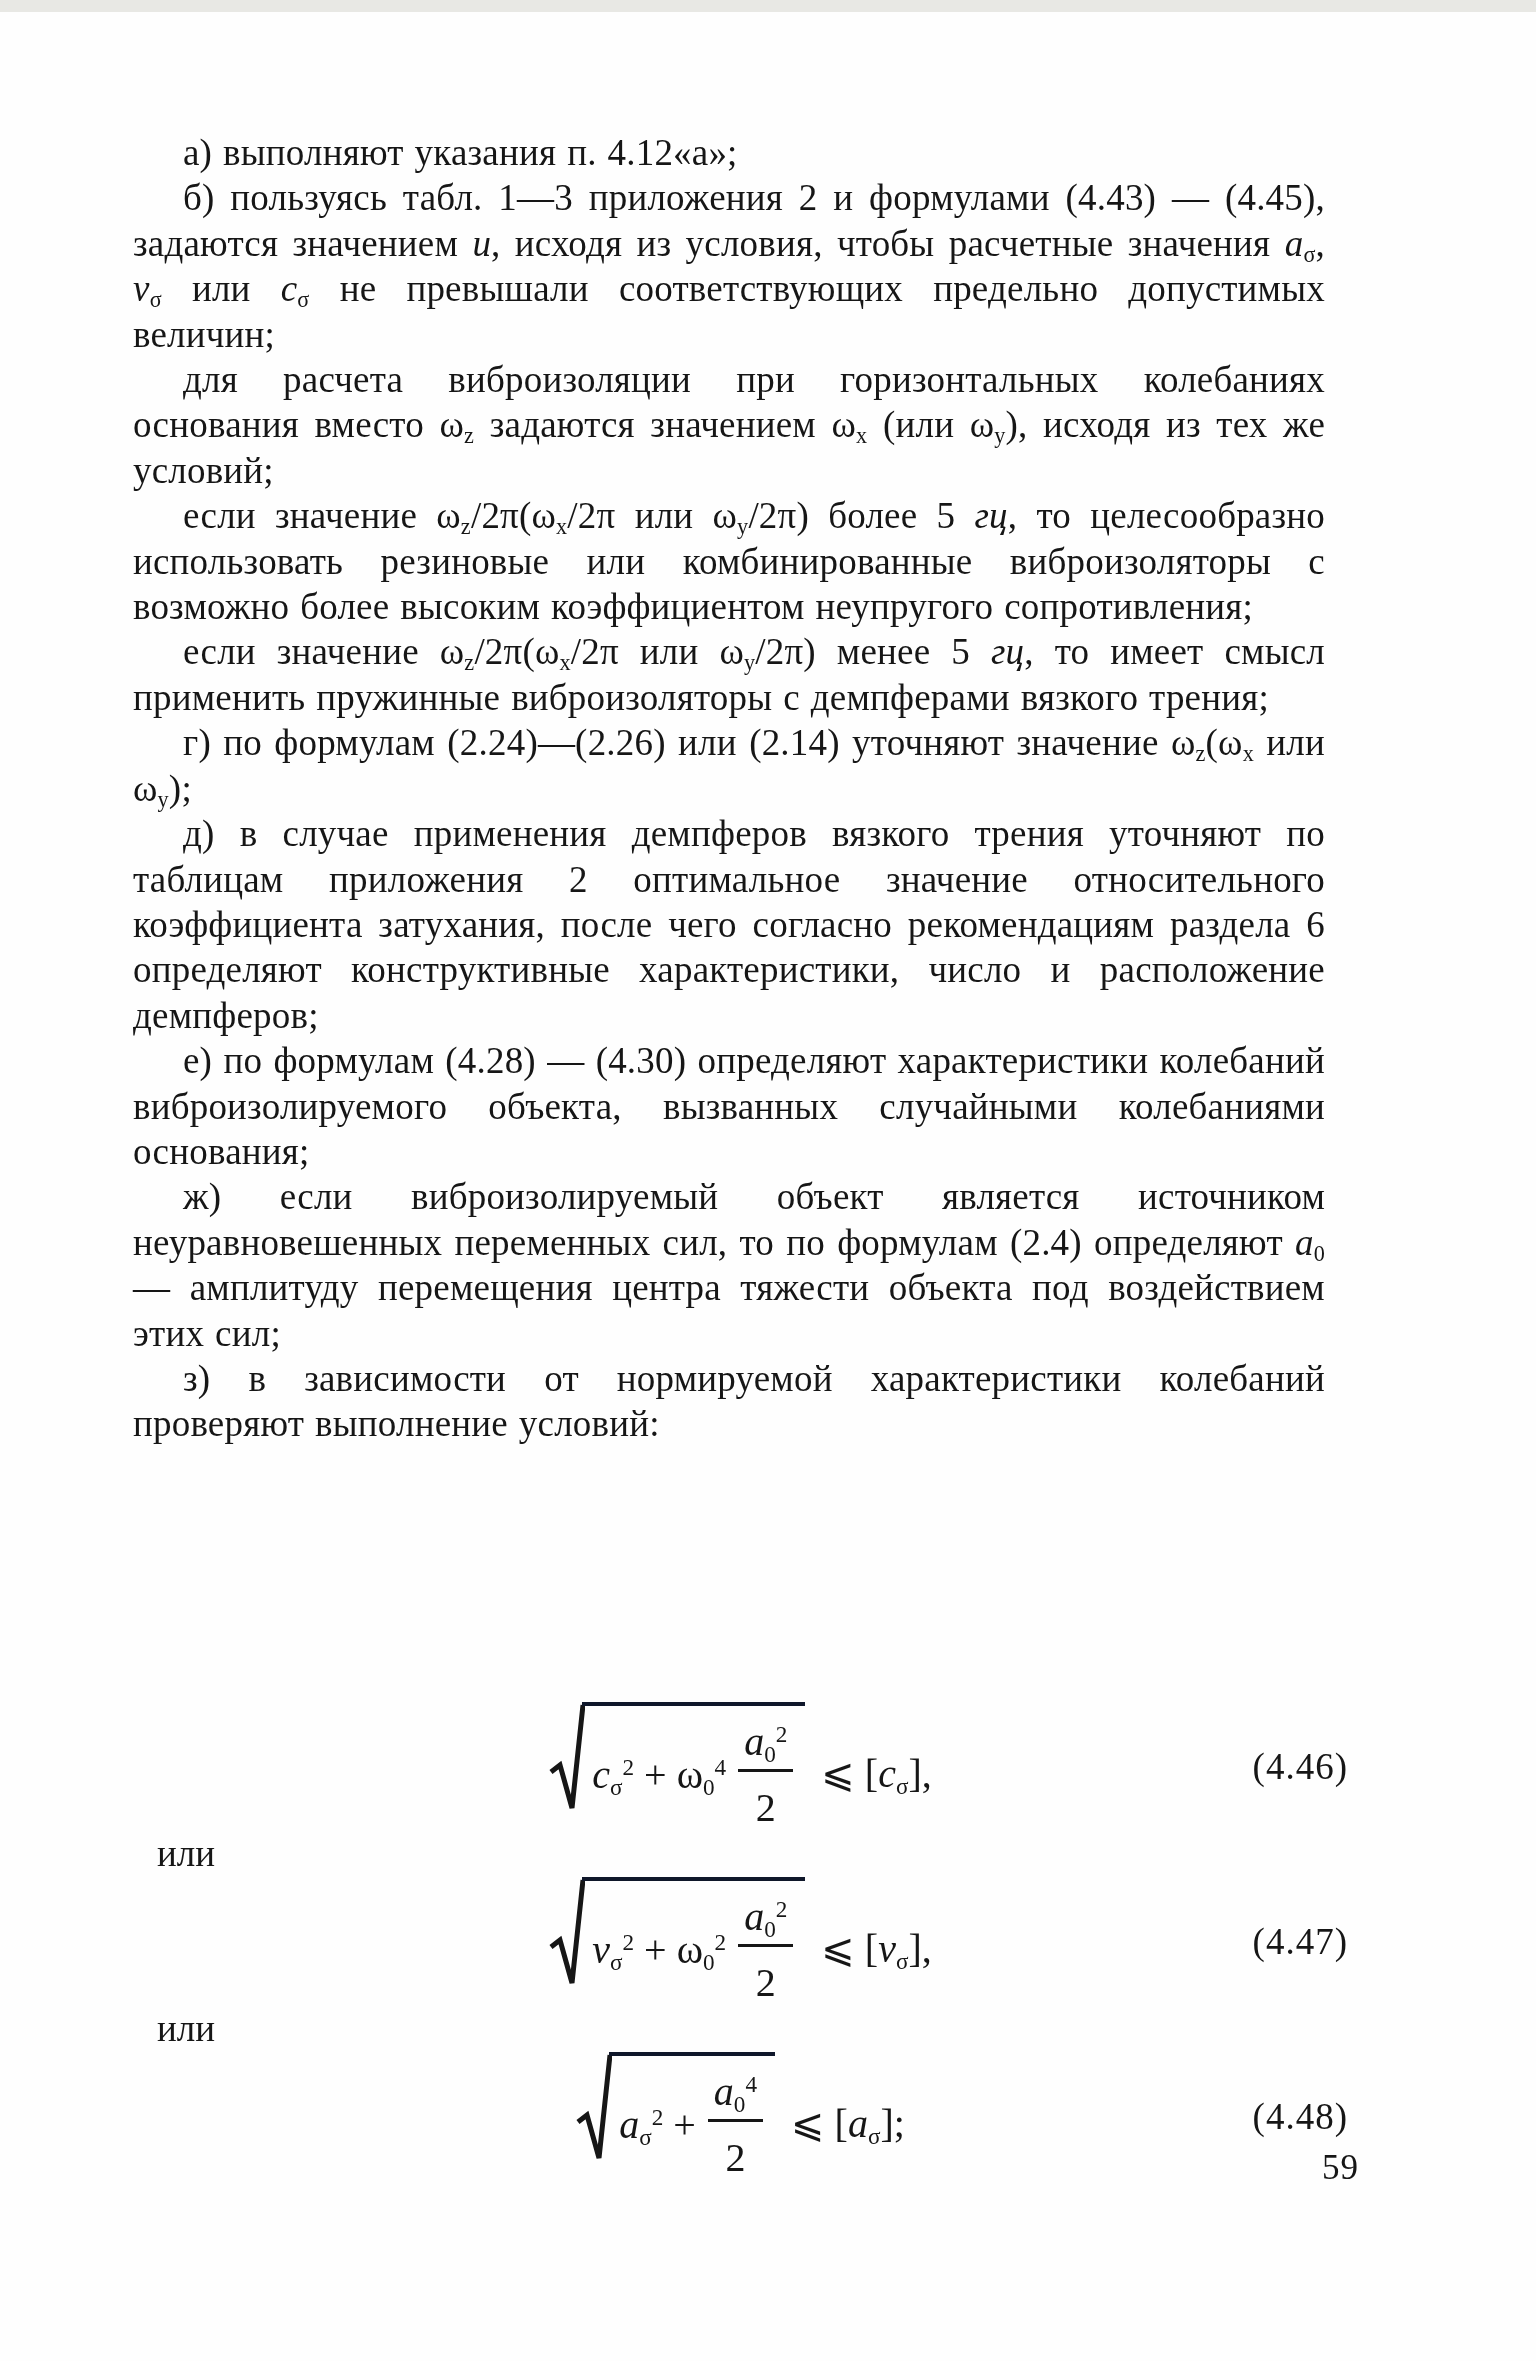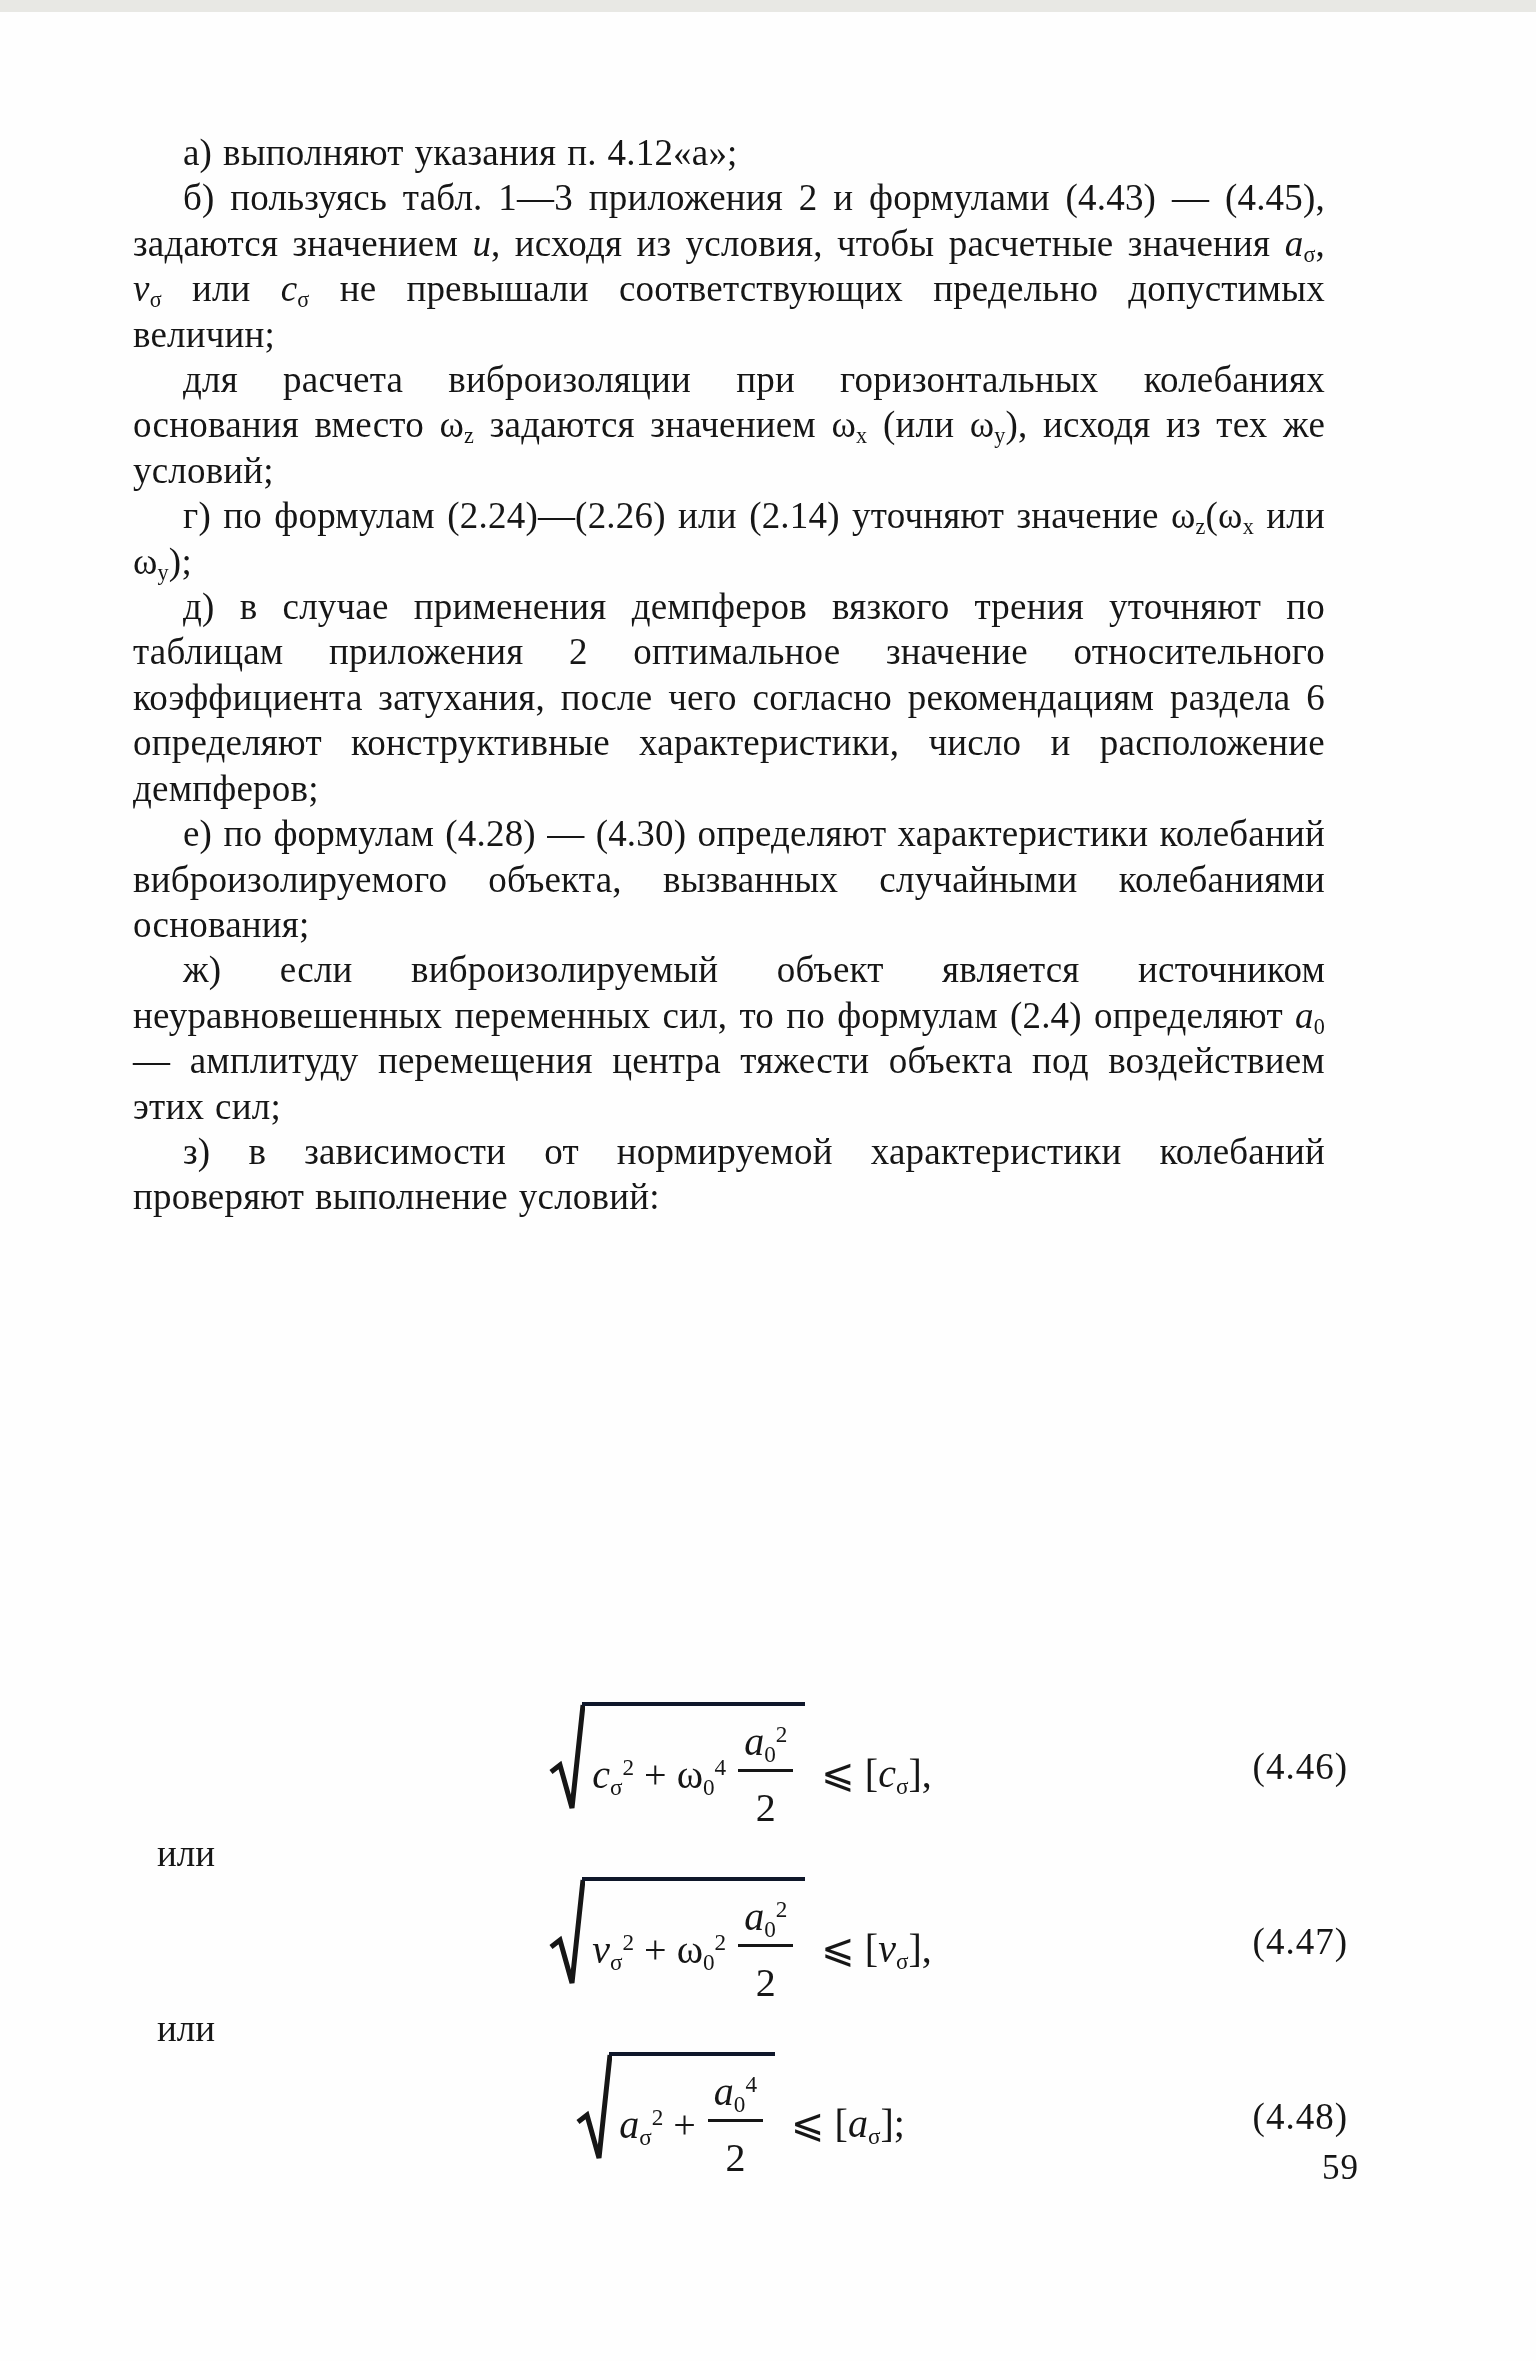--- a/index.html
+++ b/index.html
@@ -98,20 +98,22 @@
 </style>
 </head>
 <body>
 
 <div class="page">
 
   <div class="text-block">
     <p>а) выполняют указания п. 4.12«а»;</p>
     <p>б) пользуясь табл. 1—3 приложения 2 и формулами (4.43) — (4.45), задаются значением <i>u</i>, исходя из условия, чтобы расчетные значения <i>a</i><sub>σ</sub>, <i>v</i><sub>σ</sub> или <i>c</i><sub>σ</sub> не превышали соответствующих предельно допустимых величин;</p>
     <p>для расчета виброизоляции при горизонтальных колебаниях основания вместо ω<sub>z</sub> задаются значением ω<sub>x</sub> (или ω<sub>y</sub>), исходя из тех же условий;</p>
+    <p>если значение ω<sub>z</sub>/2π(ω<sub>x</sub>/2π или ω<sub>y</sub>/2π) более 5 <i>гц</i>, то целесообразно использовать резиновые или комбинированные виброизоляторы с возможно более высоким коэффициентом неупругого сопротивления;</p>
+    <p>если значение ω<sub>z</sub>/2π(ω<sub>x</sub>/2π или ω<sub>y</sub>/2π) менее 5 <i>гц</i>, то имеет смысл применить пружинные виброизоляторы с демпферами вязкого трения;</p>
     <p>г) по формулам (2.24)—(2.26) или (2.14) уточняют значение ω<sub>z</sub>(ω<sub>x</sub> или ω<sub>y</sub>);</p>
     <p>д) в случае применения демпферов вязкого трения уточняют по таблицам приложения 2 оптимальное значение относительного коэффициента затухания, после чего согласно рекомендациям раздела 6 определяют конструктивные характеристики, число и расположение демпферов;</p>
     <p>е) по формулам (4.28) — (4.30) определяют характеристики колебаний виброизолируемого объекта, вызванных случайными колебаниями основания;</p>
     <p>ж) если виброизолируемый объект является источником неуравновешенных переменных сил, то по формулам (2.4) определяют <i>a</i><sub>0</sub> — амплитуду перемещения центра тяжести объекта под воздействием этих сил;</p>
     <p>з) в зависимости от нормируемой характеристики колебаний проверяют выполнение условий:</p>
   </div>
 
   <div class="eq-block">
 
     <div class="eq-row">

